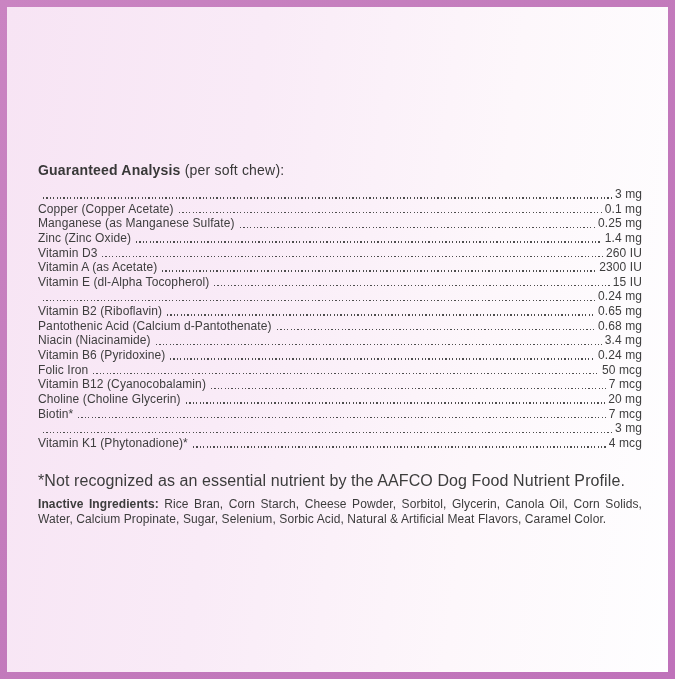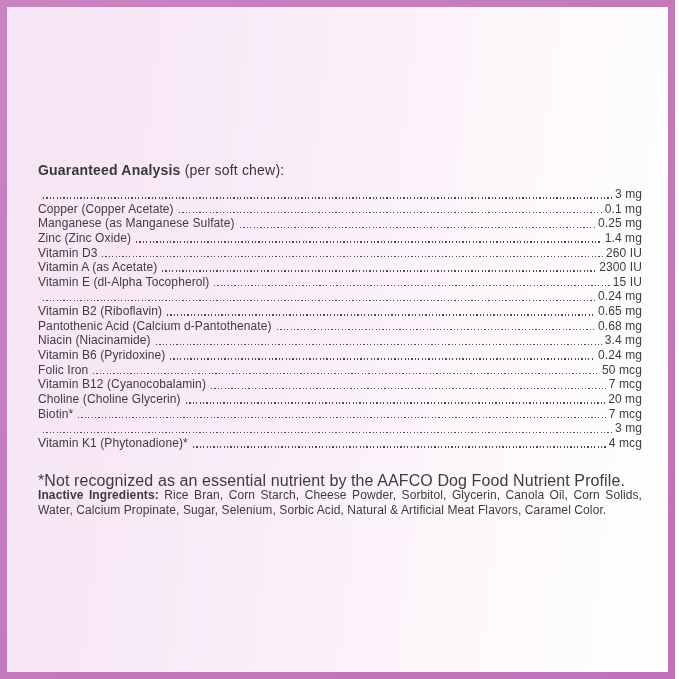--- a/index.html
+++ b/index.html
@@ -57,20 +57,21 @@
   }
   .row .rvalue { flex: 0 0 auto; text-align: center; }
   .footnote {
     margin-top: 23px;
     font-size: 16px;
     letter-spacing: 0.1px;
     line-height: 14px;
     color: #3c3c3c;
   }
   .inactive {
+    margin-top: 9px;
     font-size: 12px;
     letter-spacing: 0.1px;
     line-height: 15.2px;
     color: #3c3c3c;
   }
   .inactive .line1 {
     text-align: justify;
     text-align-last: justify;
     white-space: nowrap;
     display: flex;

